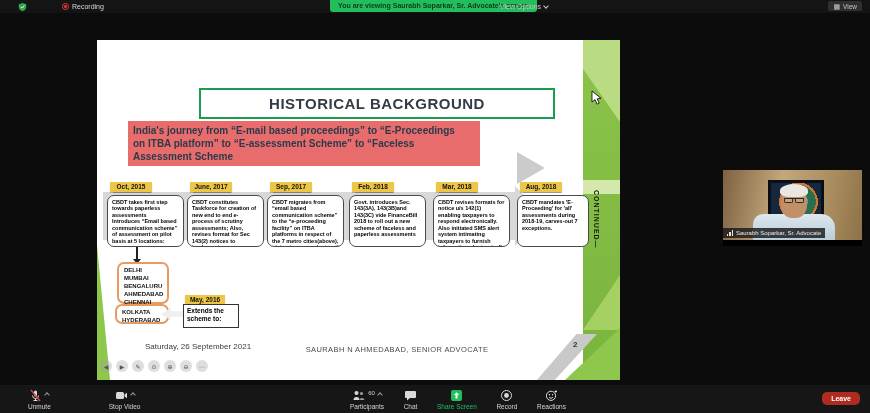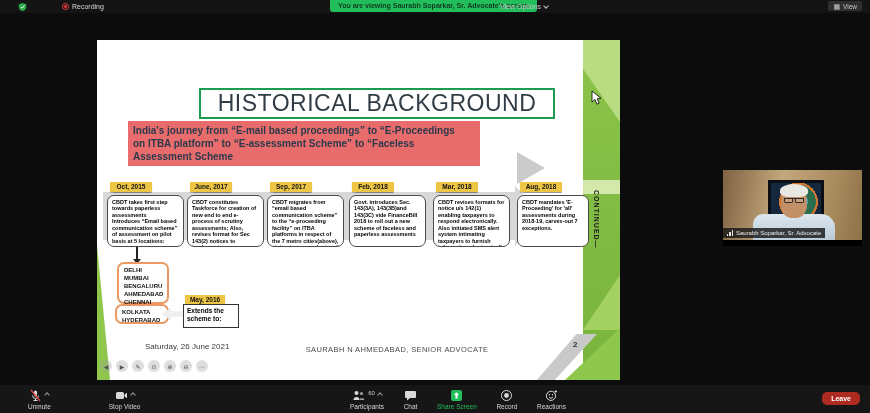--- a/index.html
+++ b/index.html
@@ -25,21 +25,21 @@
   .band-right{position:absolute;left:486px;top:0;width:37px;height:340px;background:linear-gradient(180deg,#8CC44A,#79B43D)}
   .band-light1{position:absolute;left:486px;top:0;width:37px;height:82px;background:#B9DC82;clip-path:polygon(0 0,100% 0,100% 100%,0 35%)}
   .band-stripe{position:absolute;left:486px;top:140px;width:37px;height:14px;background:#D4E8AC}
   .band-light3{position:absolute;left:486px;top:235px;width:37px;height:55px;background:#A5D162;clip-path:polygon(0 100%,100% 0,100% 100%)}
   .left-wedge{position:absolute;left:0;top:205px;width:13px;height:135px;background:#8FC64C;clip-path:polygon(0 0,100% 100%,0 100%)}
   .gray-tri-mid{position:absolute;left:420px;top:112px;width:0;height:0;border-top:16px solid transparent;border-bottom:16px solid transparent;border-left:28px solid #cbcbcb}
   .gray-diag-br{position:absolute;left:436px;top:294px;width:64px;height:46px;background:#c9c9c9;clip-path:polygon(68% 0,100% 0,34% 100%,6% 100%)}
   .green-tri-br{position:absolute;left:468px;top:288px;width:55px;height:52px;background:#8FC64C;clip-path:polygon(100% 0,100% 100%,0 100%)}
 
   .title-box{position:absolute;left:102px;top:48px;width:356px;height:31px;border:2px solid #1B9C50;display:flex;align-items:center;justify-content:center;background:#fff}
-  .title-box span{font-size:23px;font-weight:400;color:#323C46;letter-spacing:.5px;white-space:nowrap}
+  .title-box span{font-size:15px;font-weight:700;color:#323C46;letter-spacing:.5px;white-space:nowrap}
   .subtitle{position:absolute;left:31px;top:81px;width:352px;background:#E96C6C;color:#2b3a4b;font-weight:bold;font-size:10px;line-height:1.3;padding:3px 5px;white-space:pre-line}
 
   .tl-band{position:absolute;left:6px;top:152px;width:412px;height:48px;background:#d8d8d8}
   .tl-arrowhead{position:absolute;left:418px;top:146px;width:0;height:0;border-top:30px solid transparent;border-bottom:30px solid transparent;border-left:30px solid #d8d8d8}
   .tl-col{position:absolute;top:142px;width:77px}
   .tl-date{position:relative;margin-left:3px;width:42px;height:10px;background:#EEC646;color:#111;font-size:6.5px;font-weight:bold;text-align:center;line-height:10px;box-shadow:0 .5px 1px rgba(0,0,0,.4)}
   .tl-box{position:relative;margin-top:3px;width:77px;height:52px;background:#fff;border:1px solid #4a4a4a;border-radius:7px;padding:3px 4px;font-size:5.5px;font-weight:bold;line-height:1.18;color:#000;white-space:pre-line;overflow:hidden}
 
   .connector{position:absolute;left:39px;top:207px;width:1.5px;height:13px;background:#222}
   .connector-head{position:absolute;left:36px;top:219px;width:0;height:0;border-left:4px solid transparent;border-right:4px solid transparent;border-top:5px solid #222}
@@ -167,21 +167,21 @@
 BENGALURU
 AHMEDABAD
 CHENNAI</div>
       <div class="city-box cities2">KOLKATA
 HYDERABAD</div>
       <div class="may-label">May, 2016</div>
       <div class="extends-box">Extends the scheme to:</div>
       <div class="block-arrow-left"></div>
 
       <div class="continued">CONTINUED—</div>
-      <div class="footer-date">Saturday, 26 June 2021</div>
+      <div class="footer-date">Saturday, 26 September 2021</div>
       <div class="footer-author">SAURABH N AHMEDABAD, SENIOR ADVOCATE</div>
       <div class="slide-num">2</div>
 
       <div class="navbar">
         <div class="nav-ico">◀</div>
         <div class="nav-ico">▶</div>
         <div class="nav-ico">✎</div>
         <div class="nav-ico">⊙</div>
         <div class="nav-ico">⊕</div>
         <div class="nav-ico">⊖</div>

